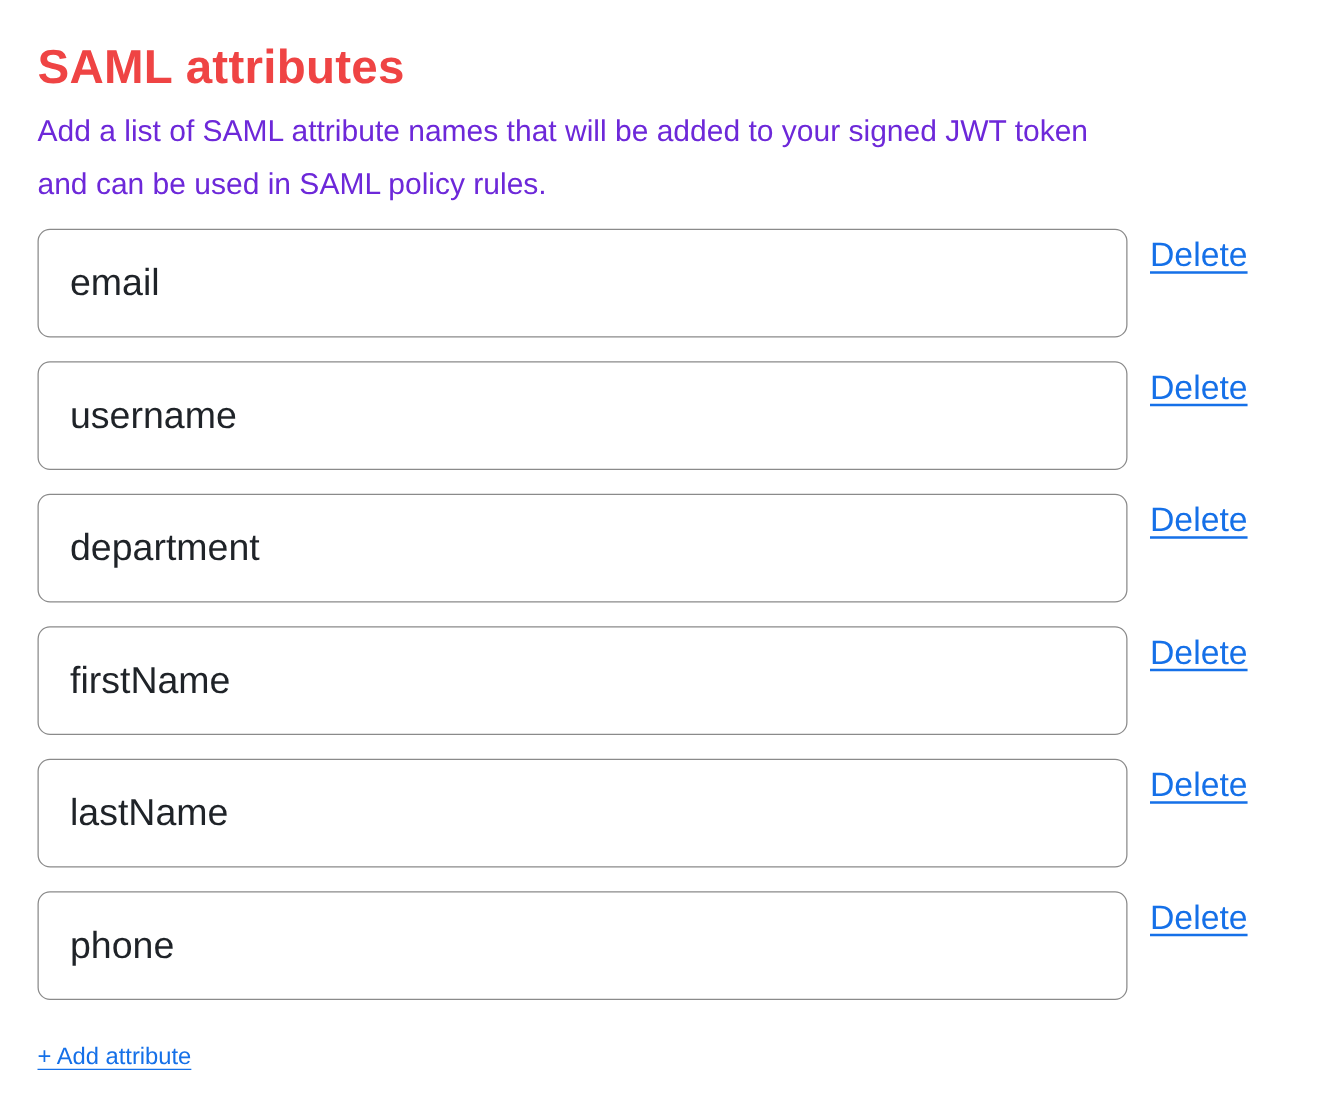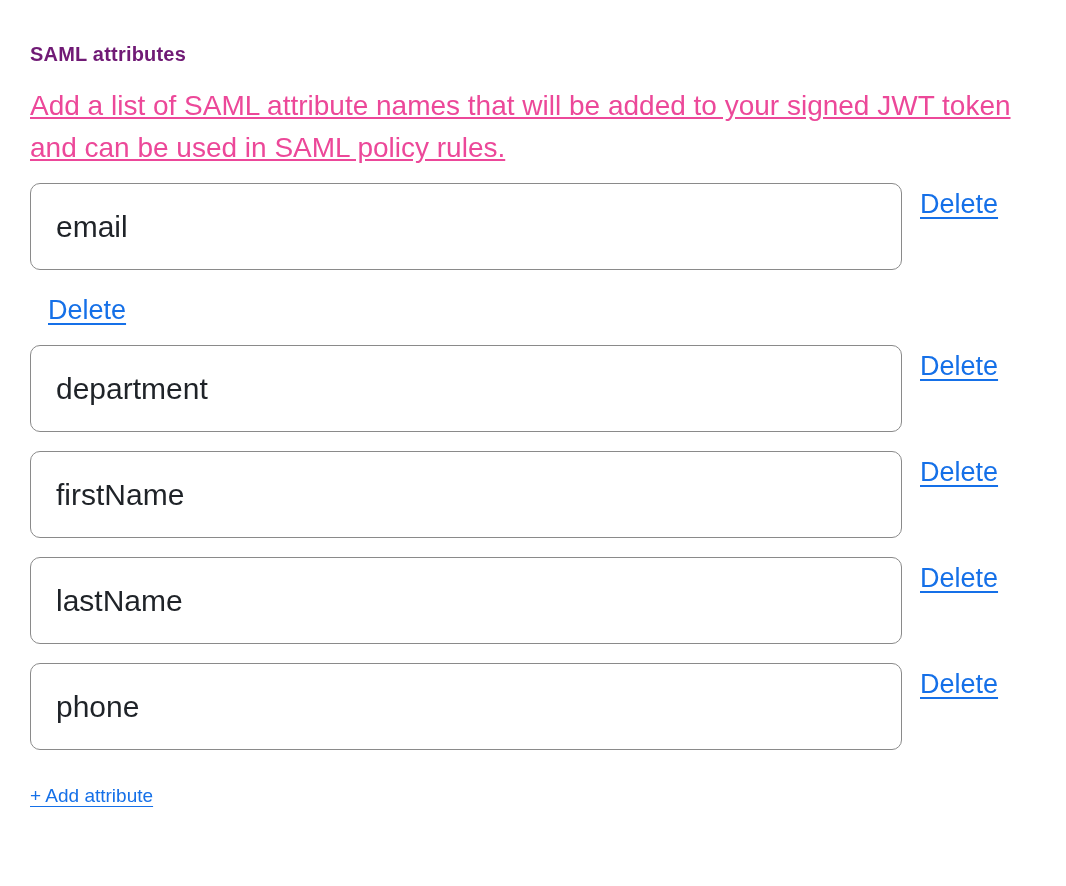--- a/index.html
+++ b/index.html
@@ -10,32 +10,31 @@
     font-family: "Liberation Sans", sans-serif;
   }
   body {
     width: 1066px;
     height: 886px;
     padding: 36px 30px 0 30px;
     overflow: hidden;
   }
   .section-title {
     margin: 0 0 13px 0;
-    font-size: 20px;
+    font-size: 38px;
     line-height: 36px;
     font-weight: 700;
-    color: #701a75;
+    color: #ef4444;
     letter-spacing: 0.2px;
   }
   .section-desc {
     margin: 0 0 14px 0;
-    font-size: 28px;
+    font-size: 24px;
     line-height: 42px;
-    color: #ec4899;
-    text-decoration: underline;
+    color: #6d28d9;
   }
   .desc-line { display: block; }
   .attr-row {
     display: flex;
     align-items: flex-start;
     margin-bottom: 19px;
   }
   .attr-input {
     width: 872px;
     height: 87px;
@@ -84,20 +83,21 @@
 </p>
 
 <div>
 
   <div class="attr-row">
     <input type="text" class="attr-input" value="email" style="">
     <a class="delete-link">Delete</a>
   </div>
 
   <div class="attr-row">
+    <input type="text" class="attr-input" value="username" style="">
     <a class="delete-link">Delete</a>
   </div>
 
   <div class="attr-row">
     <input type="text" class="attr-input" value="department" style="">
     <a class="delete-link">Delete</a>
   </div>
 
   <div class="attr-row">
     <input type="text" class="attr-input" value="firstName" style="">

